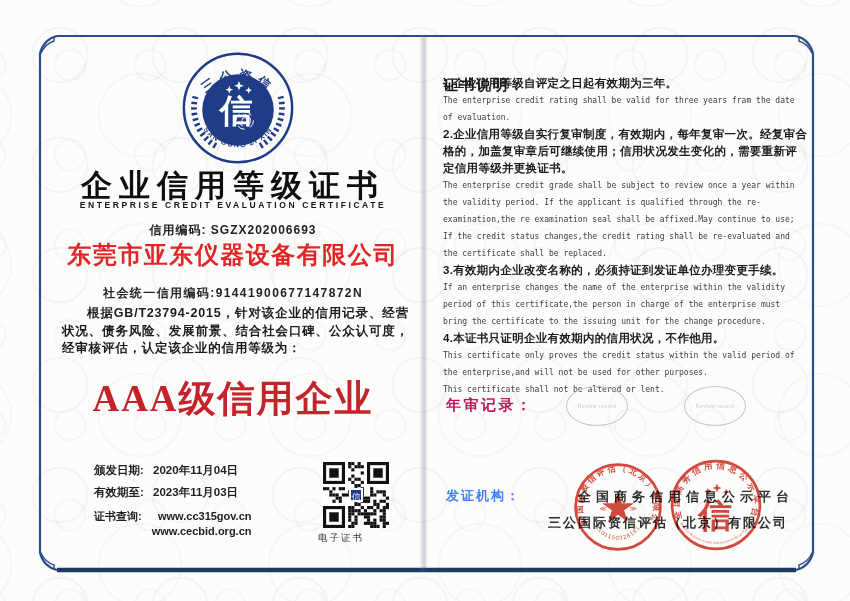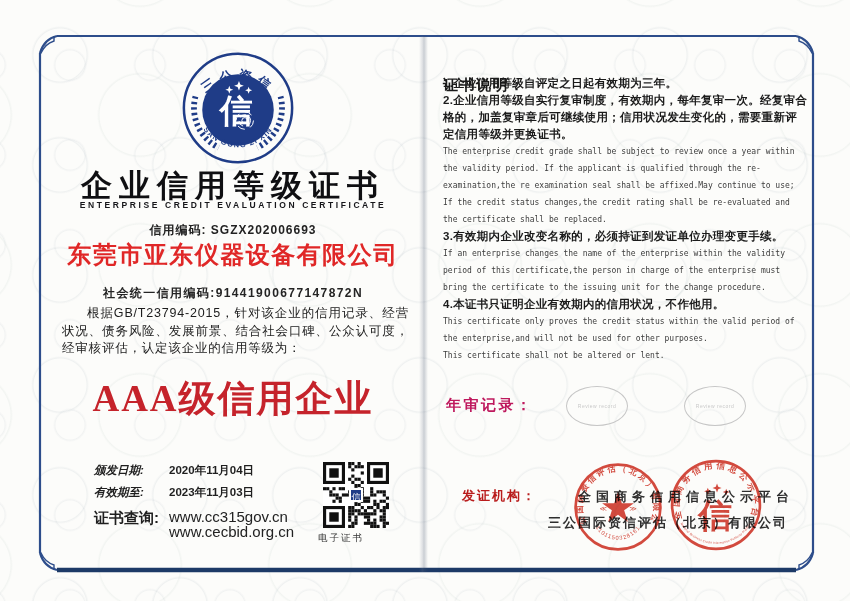--- a/index.html
+++ b/index.html
@@ -27,45 +27,45 @@
 
   
   .logo-box { left:180px; top:50px; width:116px; height:116px; }
   .title { top:165px; font-family:"Liberation Serif","DejaVu Serif",serif; font-weight:700;
            font-size:31px; letter-spacing:7px; color:#0f0f12; white-space:nowrap; }
   .subtitle { top:200px; font-size:8.5px; font-weight:700; letter-spacing:2.6px; color:#16161a; white-space:nowrap; }
   .creditno { top:222px; font-size:12px; font-weight:700; letter-spacing:1px; color:#222; }
   .company { top:239px; font-size:24px; font-weight:700; letter-spacing:1.5px; color:#e02727;
              font-family:"Liberation Sans",sans-serif; white-space:nowrap; }
   .unified { top:285px; font-size:12px; font-weight:700; letter-spacing:1.4px; color:#242424; }
-  .statement { left:62px; width:347px; top:305px; font-size:12.5px; font-weight:400; line-height:17.5px;
+  .statement { left:62px; width:347px; top:305px; font-size:12.5px; font-weight:700; line-height:17.5px;
                color:#1c1c1c; text-indent:2em; text-align:justify; letter-spacing:.8px; }
   .rating { top:374px; font-family:"Liberation Serif","DejaVu Serif",serif; font-weight:800;
             font-size:37px; letter-spacing:2px; color:#c5232b; white-space:nowrap; }
   .meta { left:94px; top:463px; font-size:11.5px; font-weight:700; color:#1f1f1f; }
   .meta .row { margin-bottom:7px; white-space:nowrap; }
-  .meta .lbl { margin-right:22px;font-style:italic; }
-  .query { left:94px; top:509px; font-size:15px; font-weight:700; color:#1f1f1f; display:flex; }
-  .query .urls { margin-left:10px; line-height:15px; font-weight:400; color:#222; }
+  .meta .lbl { margin-right:6px; }
+  .query { left:94px; top:509px; font-size:11px; font-weight:700; color:#1f1f1f; display:flex; }
+  .query .urls { margin-left:10px; line-height:15px; font-weight:700; color:#222;text-align:right; }
   .qr { left:323px; top:462px; width:66px; height:66px; background:#fff; }
   .qr-logo { position:absolute; left:26px; top:26px; width:14px; height:14px; background:#1f3c87;
              color:#fff; font-size:9px; line-height:14px; text-align:center; border:2px solid #fff; }
   .qr-caption { left:318px; top:532px; width:76px; font-size:9.5px; letter-spacing:2px; color:#333; }
 
   
   .r-heading { left:443px; top:46px; font-size:15px; font-weight:700; letter-spacing:1.5px; color:#1a1a1a;margin-top:30px; }
   .r-body { left:443px; top:75px; width:365px; line-height:17px; }
   .r-body .zh { font-size:11.5px; font-weight:700; color:#1b1b1b; letter-spacing:.3px; }
   .r-body .en { font-family:"DejaVu Sans Mono","Liberation Mono",monospace; font-size:8px; color:#3c3c3c; }
   .annual { left:446px; top:396px; font-size:15px; font-weight:600; letter-spacing:2.5px; color:#be185d; }
   .oval { position:absolute; width:62px; height:40px; border:1px solid #c6c6c6; border-radius:50%;
           display:flex; align-items:center; justify-content:center; }
   .oval span { font-size:5px; color:#c9c9c9; letter-spacing:.5px; }
   .oval1 { left:566px; top:386px; } .oval2 { left:684px; top:386px; }
-  .issuer-label { left:462px; top:487px; font-size:13px; font-weight:600; letter-spacing:2px; color:#b91c1c; }
+  .issuer-label { left:446px; top:487px; font-size:13px; font-weight:600; letter-spacing:2px; color:#3b82f6; }
   .issuer1 { left:578px; top:488px; font-size:13px; font-weight:700; letter-spacing:5px; color:#2e2e2e; white-space:nowrap; }
   .issuer2 { left:548px; top:514px; font-size:13px; font-weight:700; letter-spacing:2px; color:#2e2e2e; white-space:nowrap; }
   .stamp { position:absolute; mix-blend-mode:multiply; opacity:.92; }
   .stamp1 { left:572px; top:461px; } .stamp2 { left:668px; top:457px; }
 </style>
 </head>
 <body>
 
 <div class="sheet">
   <div class="watermark"></div>
@@ -284,20 +284,21 @@
       <div class="qr-logo">信</div>
     </div>
     <div class="abs qr-caption">电子证书</div>
   </div>
 
   <div>
     <div class="abs r-heading">证书说明：</div>
 
     <div class="abs r-body">
       <div class="zh">1.企业信用等级自评定之日起有效期为三年。</div>
+      <div class="en">The enterprise credit rating shall be valid for three years fram the date of evaluation.</div>
       <div class="zh">2.企业信用等级自实行复审制度，有效期内，每年复审一次。经复审合格的，加盖复审章后可继续使用；信用状况发生变化的，需要重新评定信用等级并更换证书。</div>
       <div class="en">The enterprise credit grade shall be subject to review once a year within the validity period. If the applicant is qualified through the re-examination,the re examination seal shall be affixed.May continue to use; If the credit status changes,the credit rating shall be re-evaluated and the certificate shall be replaced.</div>
       <div class="zh">3.有效期内企业改变名称的，必须持证到发证单位办理变更手续。</div>
       <div class="en">If an enterprise changes the name of the enterprise within the validity period of this certificate,the person in charge of the enterprise must bring the certificate to the issuing unit for the change procedure.</div>
       <div class="zh">4.本证书只证明企业有效期内的信用状况，不作他用。</div>
       <div class="en">This certificate only proves the credit status within the valid period of the enterprise,and will not be used for other purposes.</div>
       <div class="en">This certificate shall not be altered or lent.</div>
     </div>
 
     <div class="abs annual">年审记录：</div>

